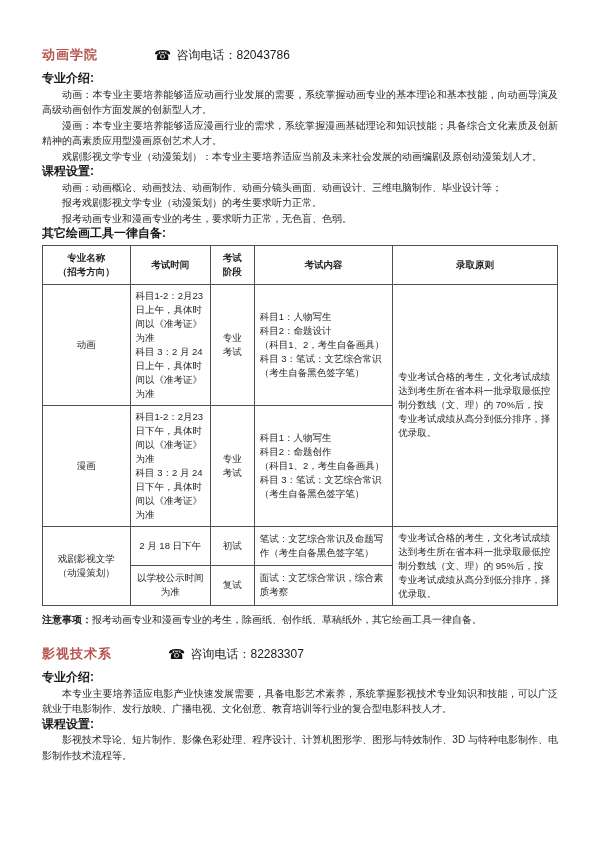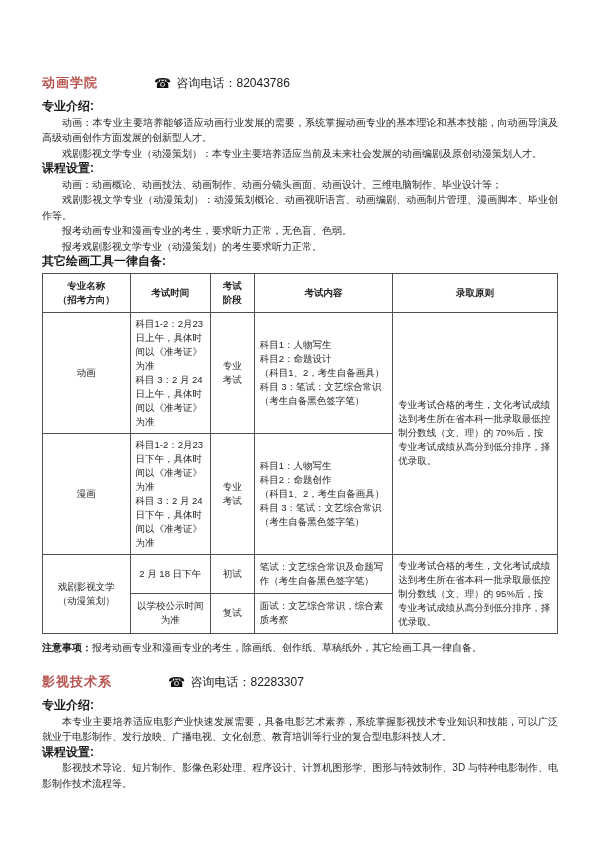--- a/index.html
+++ b/index.html
@@ -4,21 +4,20 @@
 <style>
   * { margin: 0; padding: 0; box-sizing: border-box; }
   html, body { background: #ffffff; }
   body { font-family: "Liberation Sans", "DejaVu Sans", sans-serif; color: #262626; }
   .page {
     width: 600px; height: 808px;
     background: #ffffff;
     padding: 46px 42px 24px 42px;
     overflow: hidden;
     position: relative;
-    margin-top: 28px;
   }
   .section-header {
     display: flex; align-items: baseline;
     margin-bottom: 7px;
   }
   .sec-title {
     font-size: 13px; font-weight: bold;
     color: #b8534f;
     letter-spacing: 1px;
   }
@@ -72,28 +71,28 @@
     <span class="sec-title">动画学院</span>
     <span class="phone-wrap">
       <span class="phone-icon">☎</span>
       <span class="phone-label">咨询电话：</span>
       <span class="phone-num">82043786</span>
     </span>
   </div>
 
   <div class="label">专业介绍:</div>
   <p class="para">动画：本专业主要培养能够适应动画行业发展的需要，系统掌握动画专业的基本理论和基本技能，向动画导演及高级动画创作方面发展的创新型人才。</p>
+  <p class="para">漫画：本专业主要培养能够适应漫画行业的需求，系统掌握漫画基础理论和知识技能；具备综合文化素质及创新精神的高素质应用型漫画原创艺术人才。</p>
   <p class="para">戏剧影视文学专业（动漫策划）：本专业主要培养适应当前及未来社会发展的动画编剧及原创动漫策划人才。</p>
 
   <div class="label">课程设置:</div>
   <p class="para">动画：动画概论、动画技法、动画制作、动画分镜头画面、动画设计、三维电脑制作、毕业设计等；</p>
-  <p class="para">戏剧影视文学专业（动漫策划）：动漫策划概论、动画视听语言、动画编剧、动画制片管理、漫画脚本、毕业创作等。</p>
 
+  <p class="para">报考戏剧影视文学专业（动漫策划）的考生要求听力正常。</p>
   <p class="para">报考动画专业和漫画专业的考生，要求听力正常，无色盲、色弱。</p>
-  <p class="para">报考戏剧影视文学专业（动漫策划）的考生要求听力正常。</p>
 
   <div class="label">其它绘画工具一律自备:</div>
 
   <table class="exam-table">
     <colgroup>
       <col style="width:17%">
       <col style="width:15.6%">
       <col style="width:8.5%">
       <col style="width:26.9%">
       <col style="width:32%">

